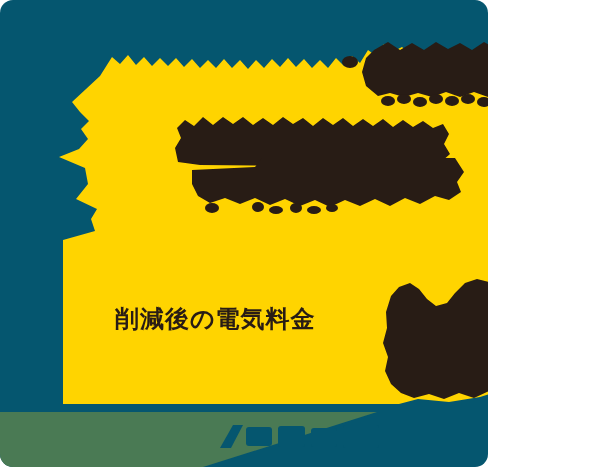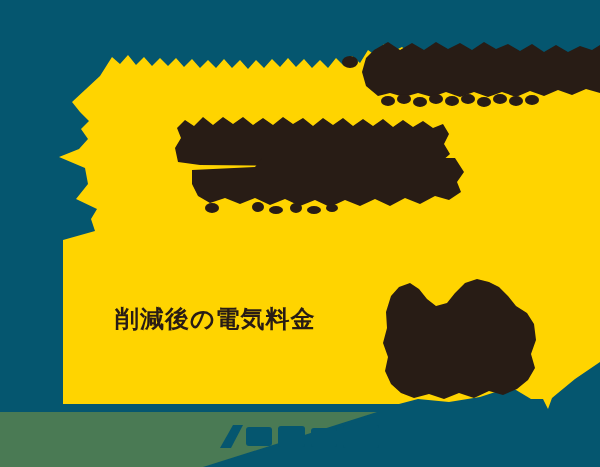--- a/index.html
+++ b/index.html
@@ -3,23 +3,24 @@
 <meta charset="utf-8">
 <style>
   html, body {
     margin: 0;
     padding: 0;
     background: #ffffff;
     font-family: "DejaVu Sans", sans-serif;
   }
   .canvas {
     position: relative;
-    width: 600px;
+    width: 488px;
     height: 467px;
     overflow: hidden;
+    border-radius: 13px;
   }
   .canvas svg {
     position: absolute;
     inset: 0;
     display: block;
   }
   .after-label {
     font-family: "DejaVu Sans", sans-serif;
     font-weight: bold;
     font-size: 24px;

